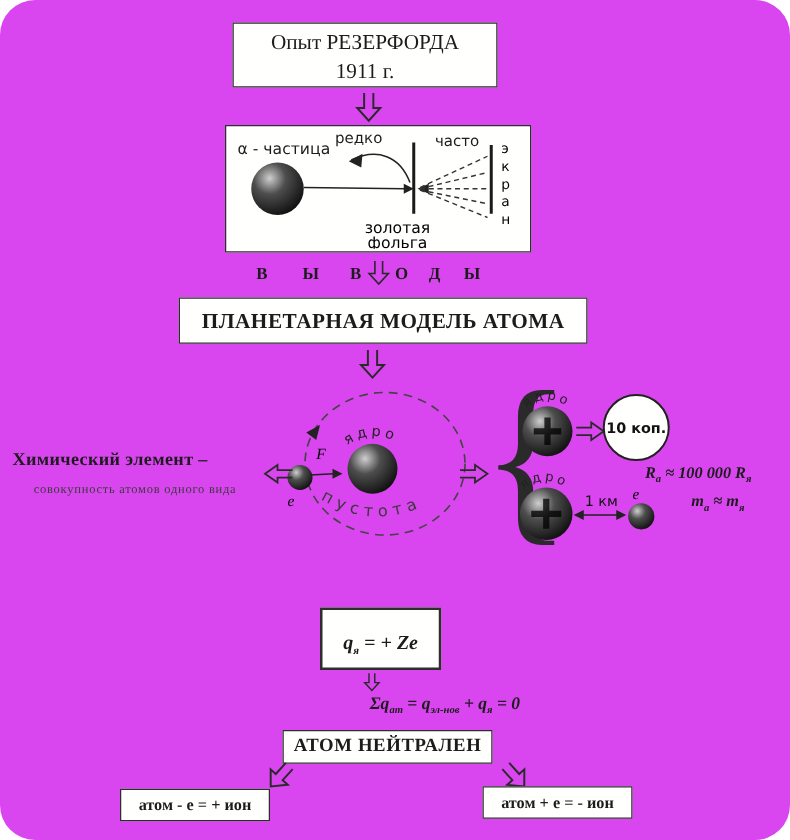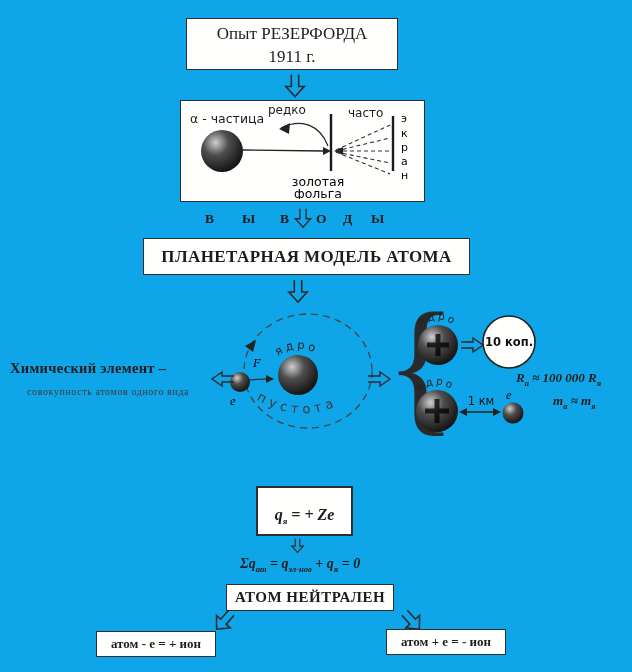--- a/index.html
+++ b/index.html
@@ -1,34 +1,34 @@
 <!DOCTYPE html>
 <html><head>
 <meta charset="utf-8">
 <style>
   html,body{margin:0;padding:0;background:#ffffff;}
-  .canvas{position:relative;width:632px;height:672px;background:#0ea5e9;
-          font-family:"Liberation Serif",serif;color:#1c1c1c;overflow:hidden;}
+  .canvas{position:relative;width:632px;height:672px;background:#d946ef;
+          font-family:"Liberation Serif",serif;color:#1c1c1c;overflow:hidden;border-radius:28px;}
   .abs{position:absolute;}
   .bx{border:1.7px solid #2e2e2e;background:#fffffe;box-sizing:border-box;text-align:center;}
   .b{font-weight:bold;}
   .topbox{left:186px;top:18px;width:212px;height:52px;font-size:17px;line-height:23px;padding-top:3px;}
   .expbox{left:180px;top:100px;width:245px;height:102px;}
   .modelbox{left:143px;top:238px;width:327px;height:37px;font-size:17px;line-height:35px;letter-spacing:.4px;}
   .zbox{left:18px;top:452px;width:592px;height:29px;font-size:13.5px;line-height:27px;}
   .qbox{left:256px;top:486px;width:97px;height:50px;border-width:2px;font-style:italic;font-size:16px;line-height:23px;padding-top:15px;}
   .qbox sub{font-size:9px;font-weight:bold;}
   .neutralbox{left:226px;top:584px;width:168px;height:27px;font-size:15px;line-height:25px;letter-spacing:.5px;}
   .ionbox{width:120px;height:26px;font-size:13px;line-height:24px;}
   .concl-letter{top:211px;font-weight:bold;font-size:13.5px;}
   .chem1{left:10px;top:360px;font-weight:bold;font-size:14.5px;letter-spacing:.3px;}
   .chem2{left:27px;top:386px;font-size:10px;color:#3c3c3c;letter-spacing:.6px;}
   .formula{font-style:italic;font-weight:600;font-size:13px;white-space:nowrap;}
   .formula sub{font-size:8.5px;}
-  .sumf{left:240px;top:556px;width:176px;text-align:left;font-size:14px;}
+  .sumf{left:240px;top:556px;width:176px;text-align:right;font-size:14px;}
   svg text{font-family:"DejaVu Sans",sans-serif;}
   svg .ser{font-family:"Liberation Serif",serif;}
 </style>
 </head>
 <body>
 
 <div class="canvas">
 
   <div class="abs bx topbox">
     <div>Опыт РЕЗЕРФОРДА</div>

